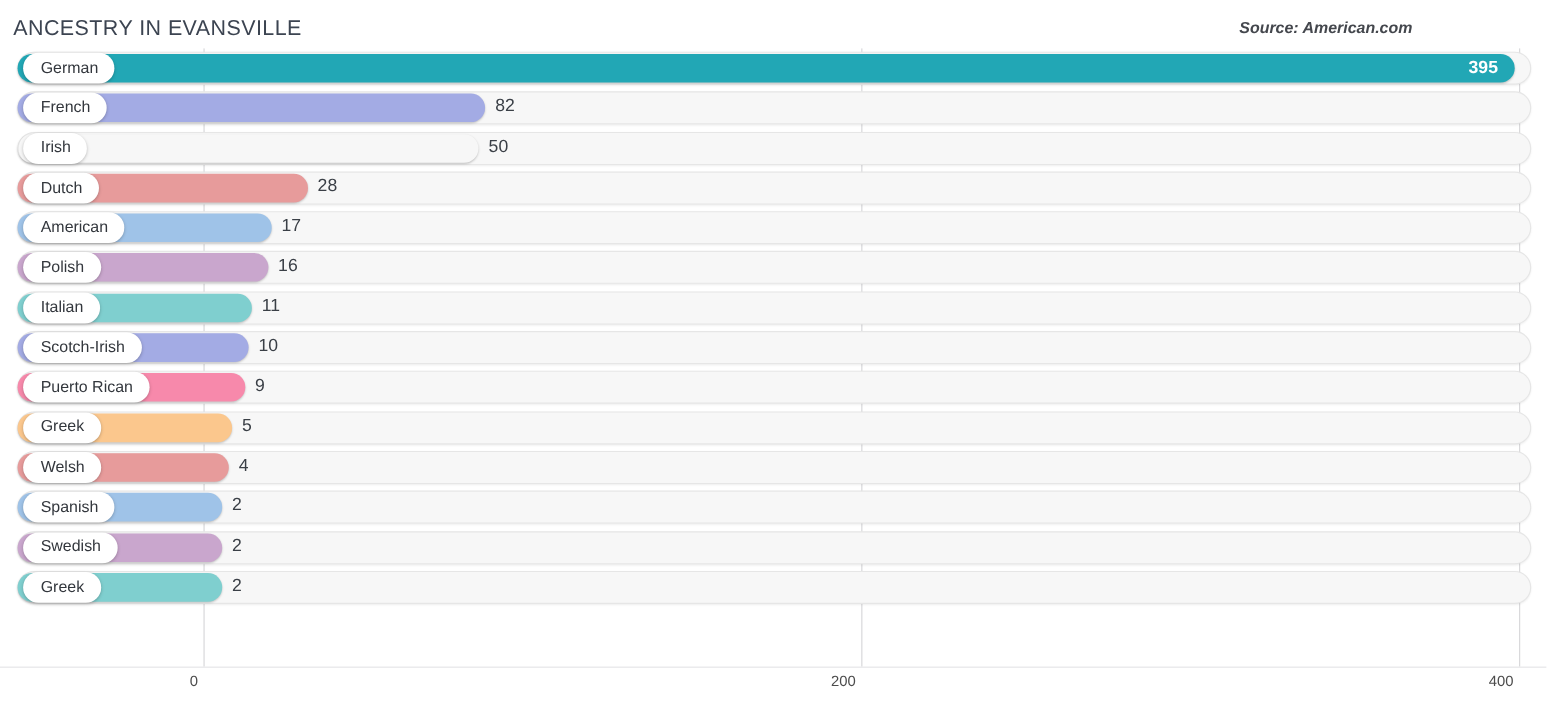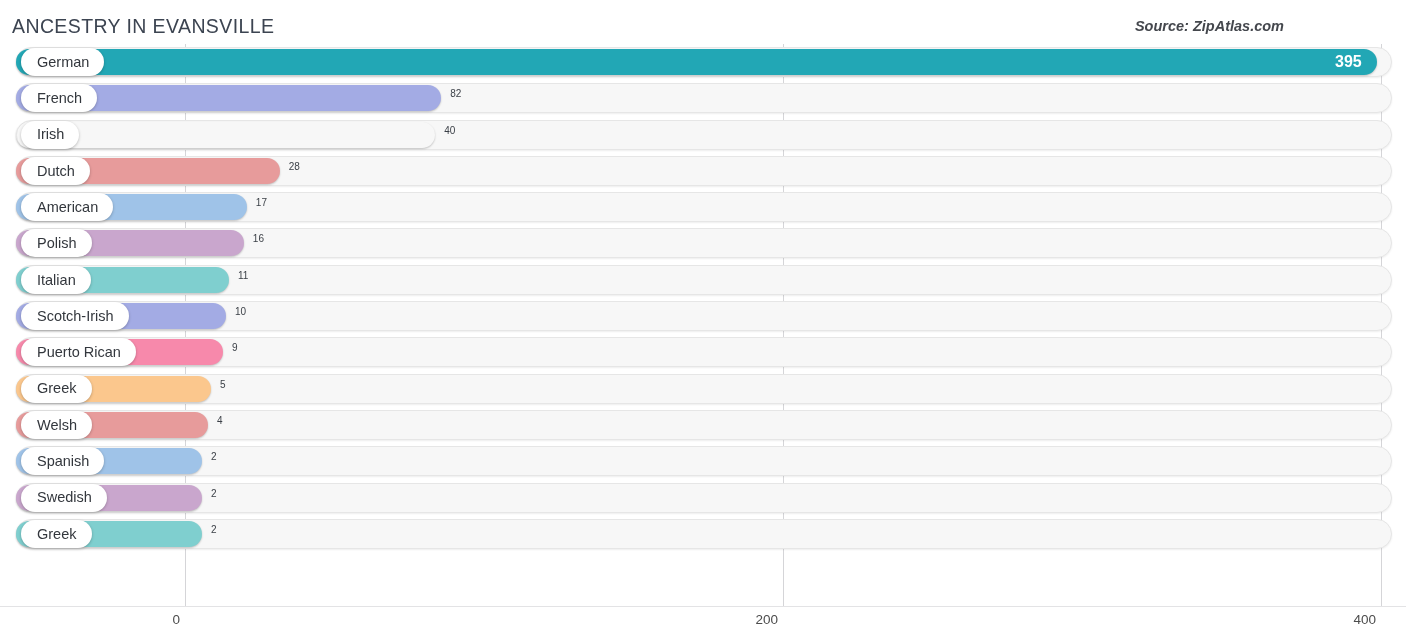--- a/index.html
+++ b/index.html
@@ -95,21 +95,21 @@
   }
   .pill-label {
     font-size: 14.5px;
     color: #33373d;
     white-space: nowrap;
     line-height: 1;
   }
   .value-out {
     position: absolute;
     top: 9px;
-    font-size: 10px;
+    font-size: 16px;
     color: #3a3f46;
     white-space: nowrap;
     line-height: 1;
     text-align: right;
   }
   .value-in {
     position: absolute;
     top: 10px;
     font-size: 16px;
     font-weight: bold;
@@ -139,21 +139,21 @@
     transform: translateX(-100%);
     white-space: nowrap;
   }
 </style>
 </head>
 <body>
 
 <div id="page">
 
   <div id="chart-title">ANCESTRY IN EVANSVILLE</div>
-  <div id="source-note">Source: ZipAtlas.com</div>
+  <div id="source-note">Source: American.com</div>
 
   <div id="plot">
     <div id="gridlines">
         <div class="gridline" style="left: 185px;"></div>
         <div class="gridline" style="left: 783px;"></div>
         <div class="gridline" style="left: 1381px;"></div>
       </div>
     <div id="rows">
         <div class="row">
           <div class="track"></div>
@@ -170,21 +170,21 @@
             <span class="pill-label">French</span>
           </div>
           <div class="value-out" style="left: 450.18px;">82</div>
         </div>
         <div class="row">
           <div class="track"></div>
           <div class="bar" style="width: 419.2px;"></div>
           <div class="pill">
             <span class="pill-label">Irish</span>
           </div>
-          <div class="value-out" style="left: 444.2px;">40</div>
+          <div class="value-out" style="left: 444.2px;">50</div>
         </div>
         <div class="row">
           <div class="track"></div>
           <div class="bar" style="width: 263.72px; background: rgb(231, 155, 155);"></div>
           <div class="pill">
             <span class="pill-label">Dutch</span>
           </div>
           <div class="value-out" style="left: 288.72px;">28</div>
         </div>
         <div class="row">

